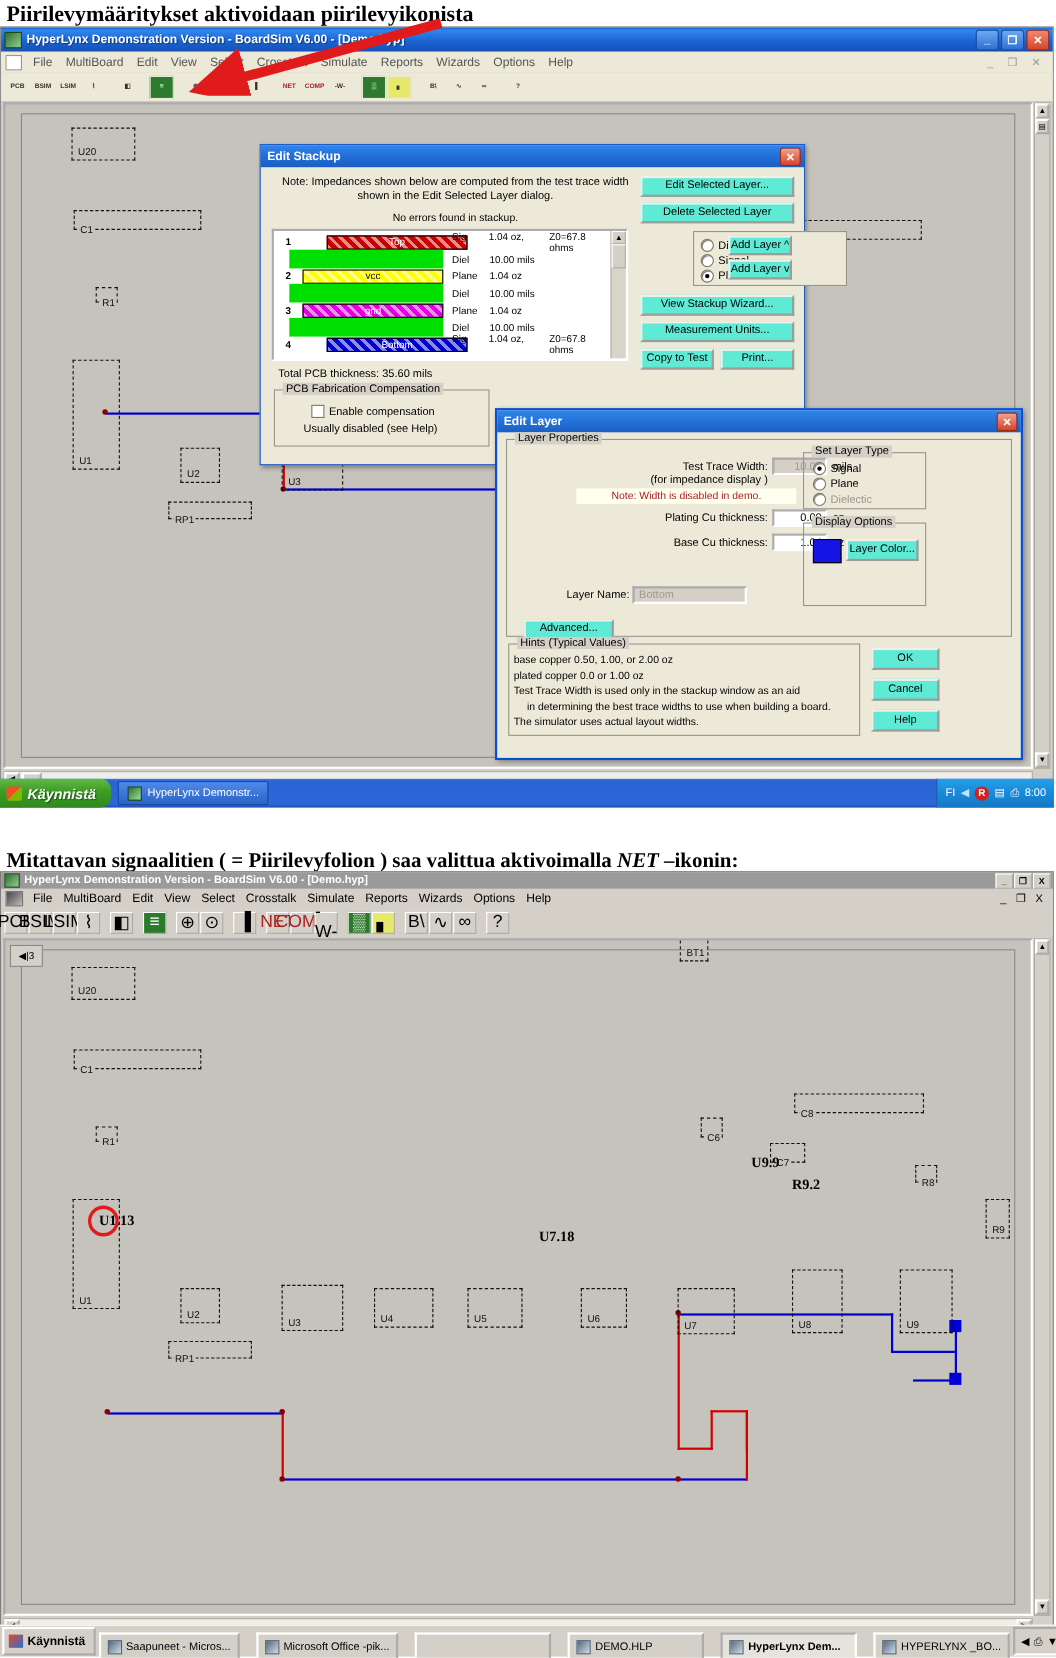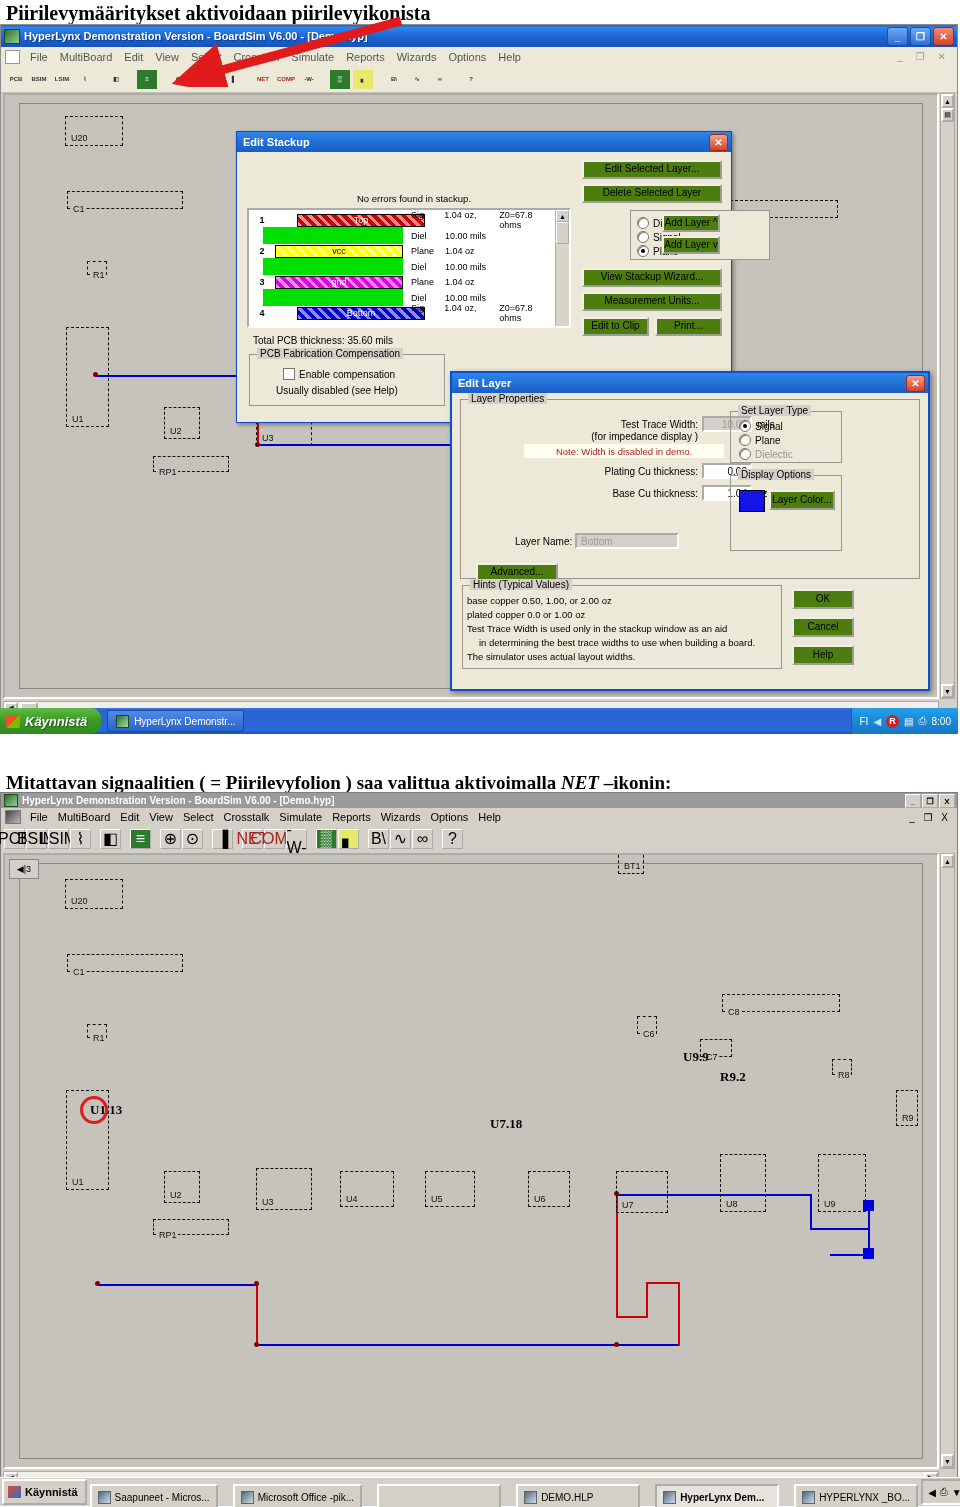--- a/index.html
+++ b/index.html
@@ -9,21 +9,21 @@
   .doc-heading{
     font-family:"Liberation Serif",serif;
     font-weight:bold;font-size:20px;color:#000;
     position:absolute;left:6px;white-space:nowrap;
   }
   #heading1{top:2px;}
   #heading2{top:772px;font-size:19px;}
   #heading2 .ital{font-style:italic;}
 
   .btn{
-    background:#4d7c0f;border:2px outset #f2efe9;color:#000;
+    background:#5eead4;border:2px outset #f2efe9;color:#000;
     font-family:"Liberation Sans",sans-serif;font-size:10px;
     display:flex;align-items:center;justify-content:center;
     text-align:center;line-height:1.05;box-sizing:border-box;cursor:default;
   }
 
   .grpbox{position:absolute;border:1px solid #9a948c;box-sizing:border-box;}
   .grpbox>.lbl{
     position:absolute;top:-7px;left:7px;background:#d4d0c8;
     padding:0 3px;font-size:10px;color:#000;white-space:nowrap;
   }
@@ -324,20 +324,24 @@
     <div class="cell" style="flex:0 0 140px;"></div>
     <div class="cell" style="flex:0 0 46px;">NUM</div>
   </div>
 
   <div id="dlgStackup">
     <div class="dlg-xp-title">
       <span class="t">Edit Stackup</span>
       <span class="dlg-x">✕</span>
     </div>
 
+    <div class="stack-note">
+      <span>Note: Impedances shown below are computed from the test trace</span>
+      <span>width shown in the Edit Selected Layer dialog.</span>
+    </div>
     <div class="stack-note2">No errors found in stackup.</div>
 
     <div class="stacklist">
       <div id="stackrows" style="position:absolute;left:0;top:0;right:13px;bottom:0;">
           <div class="lrow" style="top: 3px; height: 14px;">
             <span class="lnum">1</span>
             <span class="lswatch" style="width: 128px; background: repeating-linear-gradient(45deg, rgba(255, 255, 255, 0.55) 0px, rgba(255, 255, 255, 0.55) 3px, transparent 3px, transparent 7px) rgb(204, 0, 0); margin-left: 22px;">
               <span style="color: rgb(255, 255, 255);">Top</span>
             </span>
             <span class="lmeta">
@@ -438,21 +442,21 @@
             <span class="dot"></span>
             <span>Plane</span>
           </div>
         </div>
     </div>
     <div class="btn" style="position:absolute;left:425px;top:82px;width:58px;height:18px;">Add Layer ^</div>
     <div class="btn" style="position:absolute;left:425px;top:104px;width:58px;height:18px;">Add Layer v</div>
 
     <div class="btn" style="position:absolute;left:345px;top:136px;width:140px;height:19px;">View Stackup Wizard...</div>
     <div class="btn" style="position:absolute;left:345px;top:160px;width:140px;height:19px;">Measurement Units...</div>
-    <div class="btn" style="position:absolute;left:345px;top:185px;width:67px;height:19px;">Edit to Clip</div>
+    <div class="btn" style="position:absolute;left:345px;top:185px;width:67px;height:19px;">Copy to Test</div>
     <div class="btn" style="position:absolute;left:418px;top:185px;width:67px;height:19px;">Print...</div>
   </div>
 
   <div id="dlgLayer">
     <div class="elt">
       <span style="margin-left:6px;">Edit Layer</span>
       <span class="dlg-x">✕</span>
     </div>
 
     <div class="grpbox" style="left:8px;top:26px;width:460px;height:180px;">

